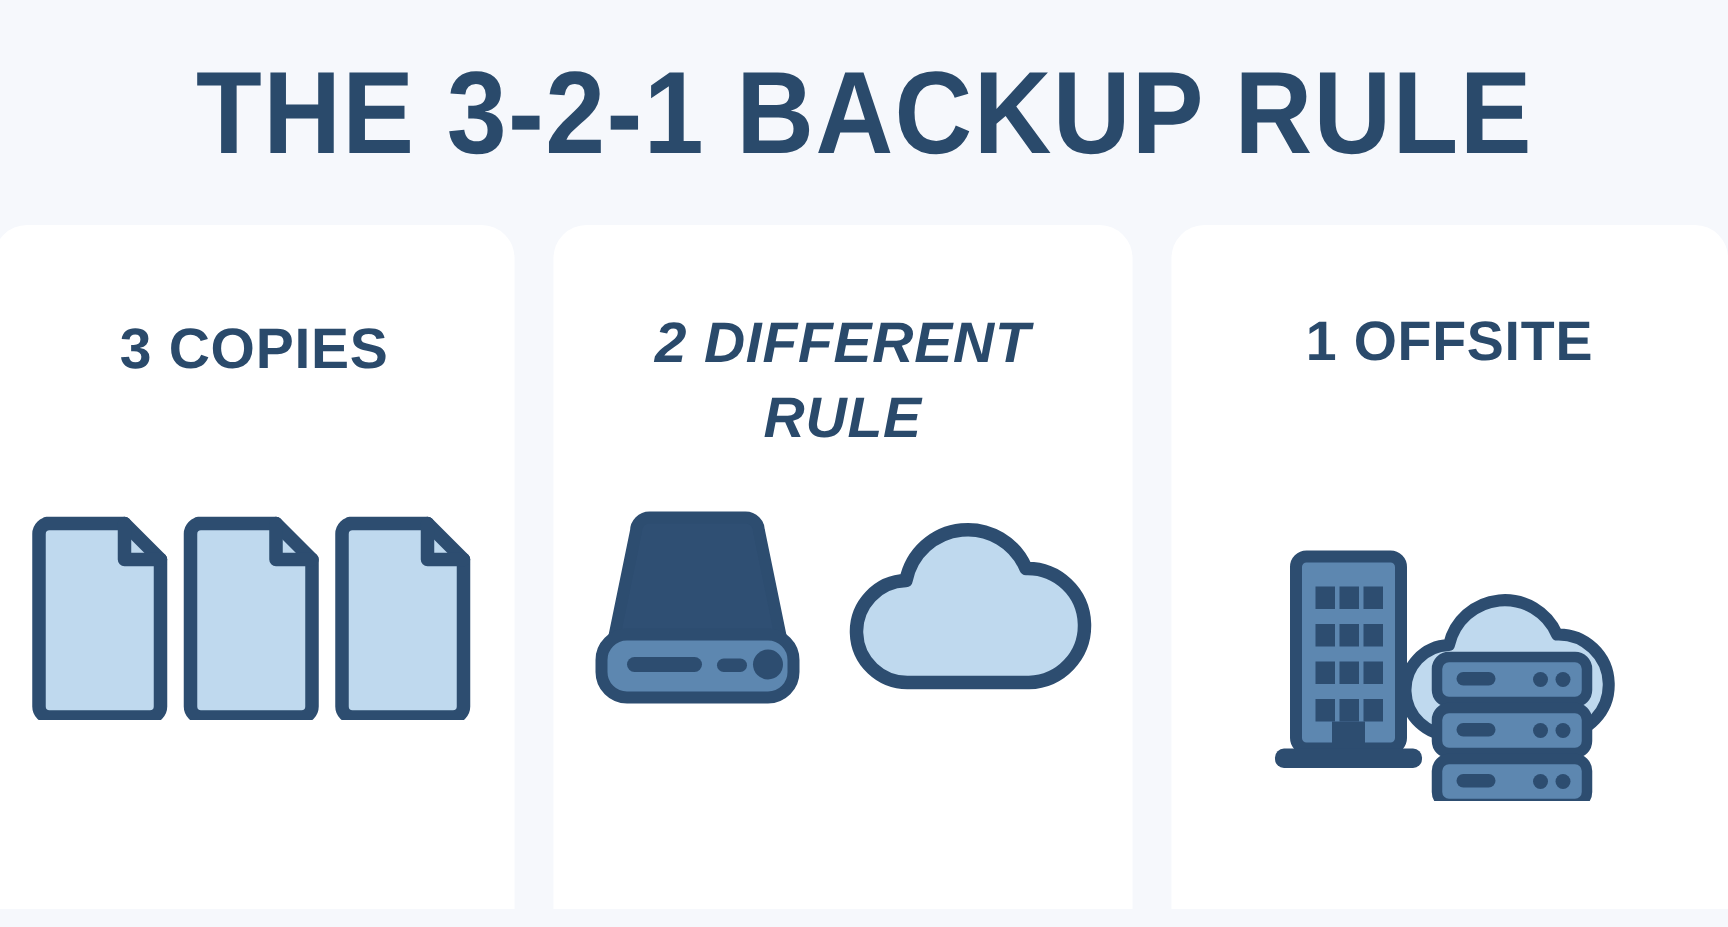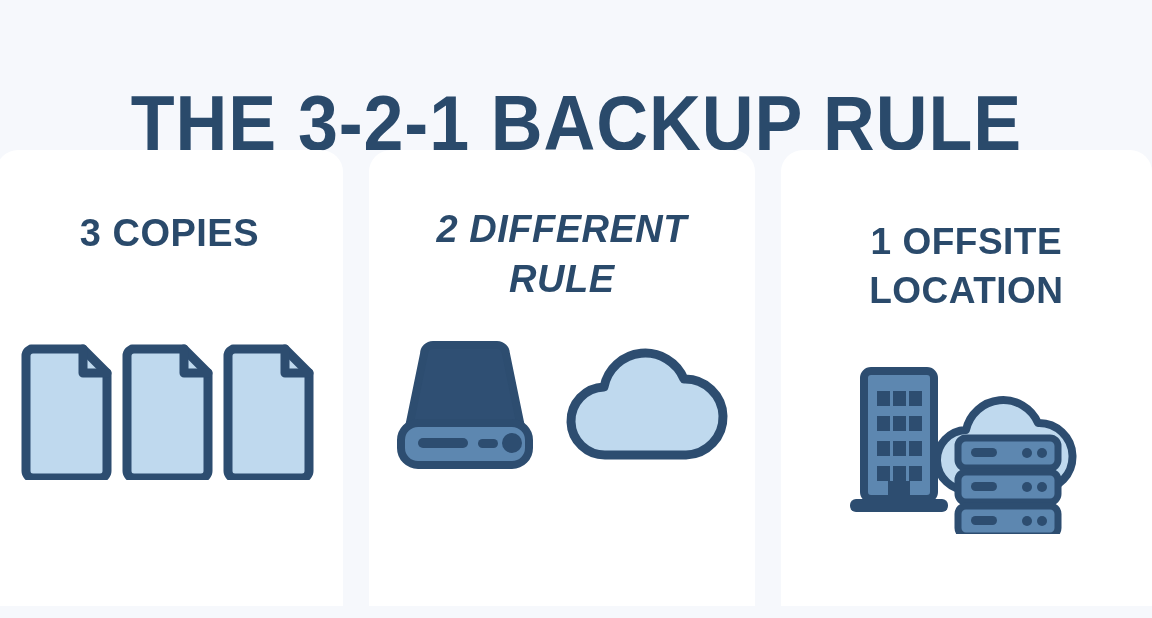--- a/index.html
+++ b/index.html
@@ -19,21 +19,20 @@
   
   .title-bar {
     position: absolute;
     top: 0;
     left: 0;
     width: 1152px;
     height: 150px;
     display: flex;
     align-items: center;
     justify-content: center;
-    margin-top: 48px;
   }
 
   .page-title {
     font-family: "Liberation Sans Narrow", "Liberation Sans", sans-serif;
     font-size: 78px;
     font-weight: bold;
     letter-spacing: 1px;
     color: #2a4a6b;
     transform: scaleX(0.92);
     white-space: nowrap;
@@ -72,21 +71,21 @@
     font-size: 37px;
     font-weight: bold;
     color: #2a4a6b;
     letter-spacing: 0.5px;
     line-height: 1.32;
     padding: 0 18px;
   }
 
   .card-1 .card-heading { top: 58px; font-size: 38px; }
   .card-2 .card-heading { top: 54px; font-size: 38px; font-style: italic; }
-  .card-3 .card-heading { top: 68px; font-size: 37px; }
+  .card-3 .card-heading { top: 54px; font-size: 37px; }
 
   .icon-area {
     position: absolute;
     left: 0;
     right: 0;
     top: 190px;
     bottom: 0;
     display: flex;
     align-items: flex-start;
     justify-content: center;
@@ -183,21 +182,20 @@
           </svg>
         </span>
 
       </div>
     </div>
   </div>
 
   <div class="card card-3">
     <div class="card-heading">
       <div>1 OFFSITE</div>
-      <div>LOCATION</div>
     </div>
 
     <div class="icon-area">
       <div class="icon-row offsite-row">
 
         <span class="building-wrap">
           <svg width="110" height="152" viewBox="0 0 110 152">
 
             <rect x="20" y="8" width="70" height="128" rx="7" fill="#5d87b0" stroke="#2d4d70" stroke-width="8"></rect>
 

